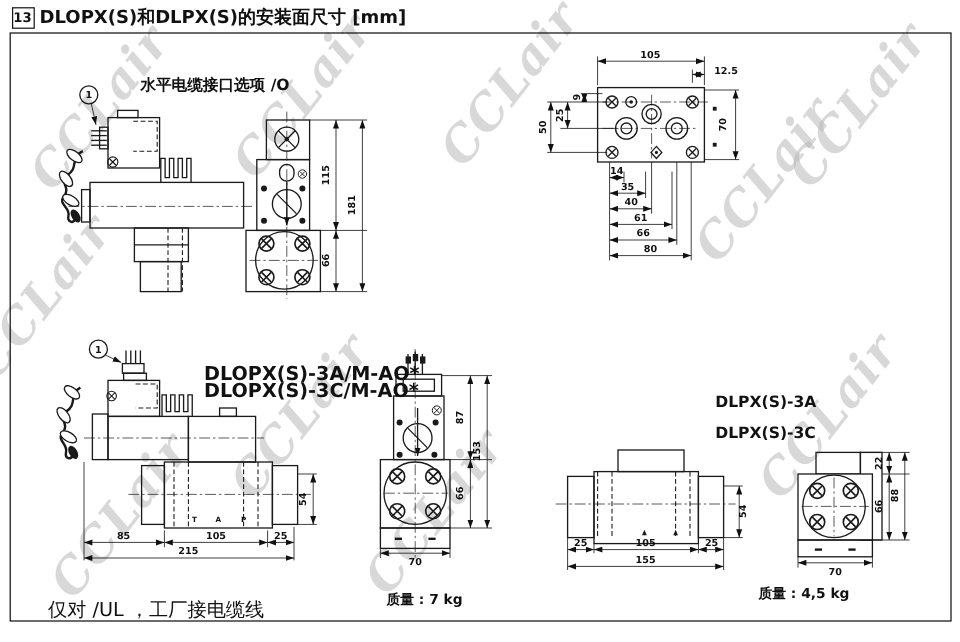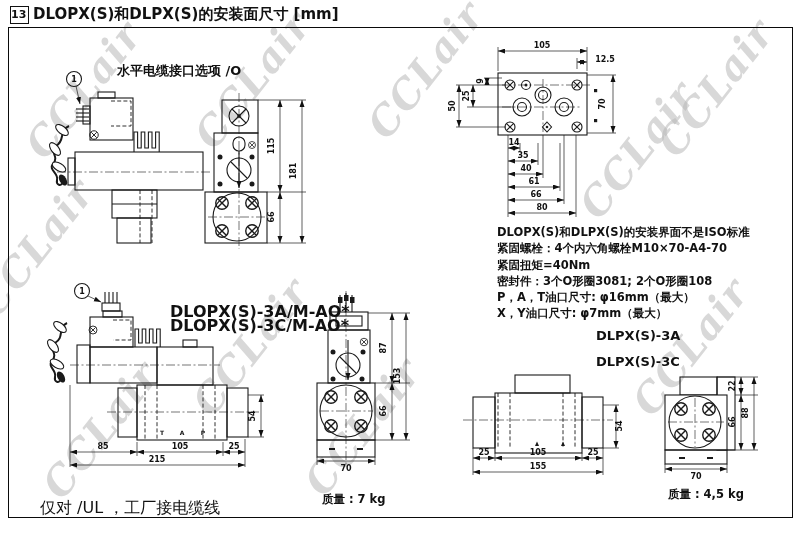--- a/index.html
+++ b/index.html
@@ -214,28 +214,20 @@
       <text x="86" y="136" text-anchor="middle" class="dt">40</text>
       <line x1="68" y1="152" x2="120" y2="152" class="dim" marker-start="url(#as)" marker-end="url(#ae)"></line>
       <text x="94" y="149" text-anchor="middle" class="dt">61</text>
       <line x1="68" y1="165" x2="124" y2="165" class="dim" marker-start="url(#as)" marker-end="url(#ae)"></line>
       <text x="96" y="162" text-anchor="middle" class="dt">66</text>
       <line x1="68" y1="178" x2="136" y2="178" class="dim" marker-start="url(#as)" marker-end="url(#ae)"></line>
       <text x="102" y="175" text-anchor="middle" class="dt">80</text>
     </g>
   </svg>
 
-  <div class="specs">
-    <span>DLOPX(S)和DLPX(S)的安装界面不是ISO标准</span>
-    <span>紧固螺栓：4个内六角螺栓M10×70-A4-70</span>
-    <span>紧固扭矩=40Nm</span>
-    <span>密封件：3个O形圈3081; 2个O形圈108</span>
-    <span>P，A，T油口尺寸: φ16mm（最大）</span>
-    <span>X，Y油口尺寸: φ7mm（最大）</span>
-  </div>
 
   <svg class="drw" style="left:45px;top:275px" width="235" height="200" viewBox="0 0 235 200">
     <g>
       <circle cx="37" cy="16" r="7.5" class="ln"></circle>
       <text x="37" y="19" text-anchor="middle" class="dt">1</text>
       <line x1="43" y1="21" x2="56" y2="27" class="dim" marker-end="url(#ae)"></line>
     </g>
     <g>
       <line x1="60" y1="17" x2="60" y2="28" class="ln"></line>
         <line x1="64" y1="17" x2="64" y2="28" class="ln"></line>
@@ -421,16 +413,16 @@
       <line x1="86" y1="27" x2="86" y2="82" class="dim" marker-start="url(#as)" marker-end="url(#ae)"></line>
       <text transform="rotate(-90 80 54)" x="80" y="54" text-anchor="middle" class="dt">66</text>
       <line x1="99" y1="9" x2="99" y2="82" class="dim" marker-start="url(#as)" marker-end="url(#ae)"></line>
       <text transform="rotate(-90 93 45)" x="93" y="45" text-anchor="middle" class="dt">88</text>
       <line x1="10" y1="96" x2="10" y2="105" class="dim"></line>
         <line x1="72" y1="96" x2="72" y2="105" class="dim"></line>
       <line x1="10" y1="101" x2="72" y2="101" class="dim" marker-start="url(#as)" marker-end="url(#ae)"></line>
       <text x="41" y="111" text-anchor="middle" class="dt">70</text>
     </g>
   </svg>
-  <div class="weight" style="left:668px;top:487px">质量 : 4,5 kg</div>
+  <div class="weight" style="left:632px;top:487px">质量 : 4,5 kg</div>
 
   <div class="footnote">仅对 /UL ，工厂接电缆线</div>
 </div>
 
 </body></html>

